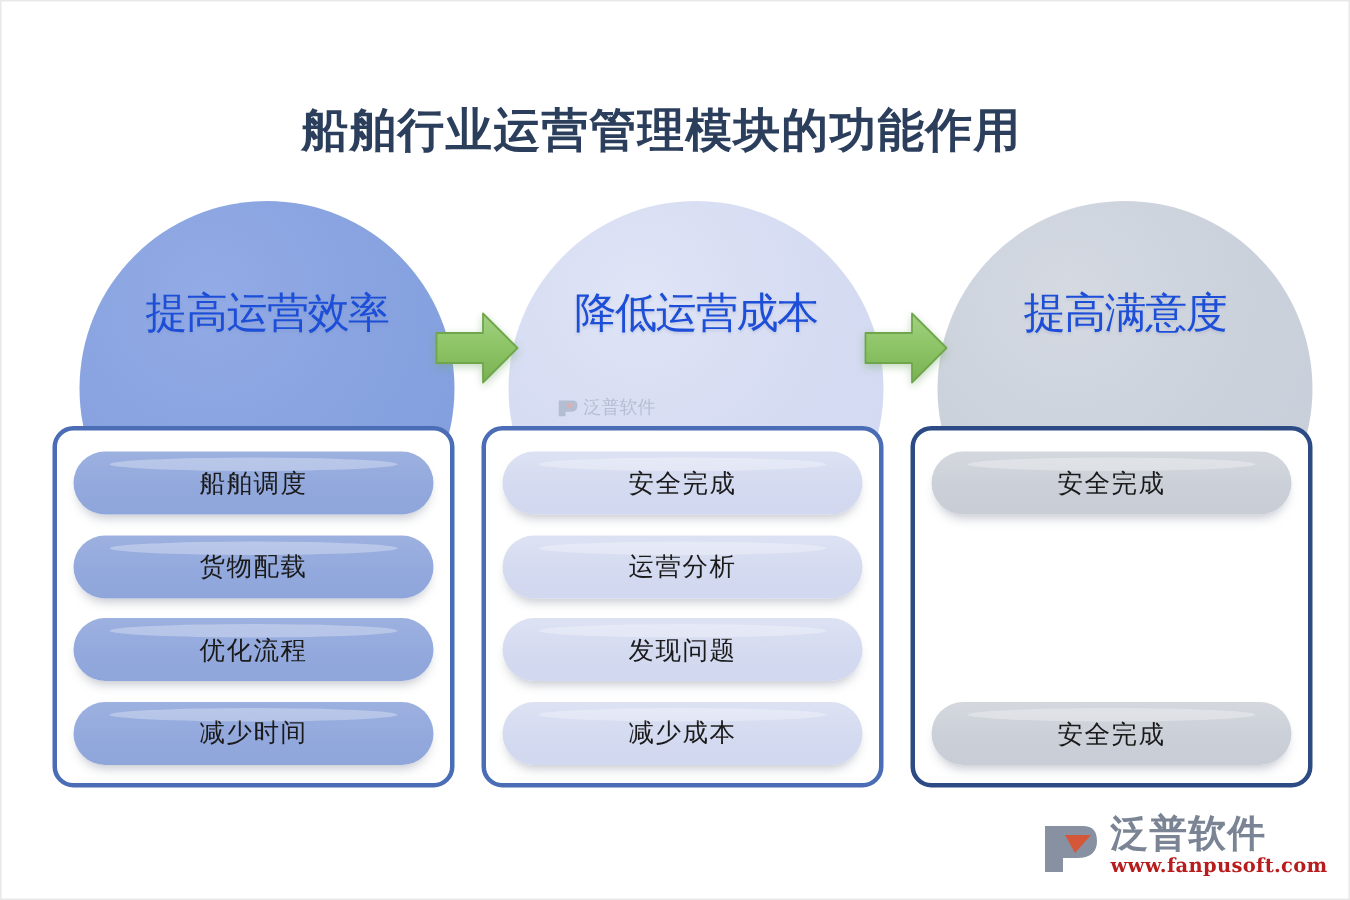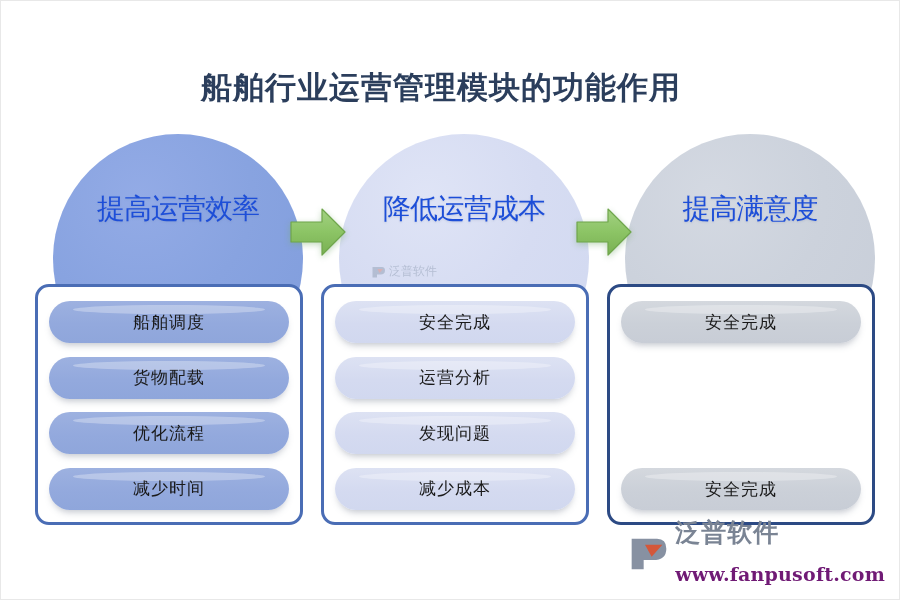--- a/index.html
+++ b/index.html
@@ -156,27 +156,27 @@
   }
   .logo-text-wrap { display: flex; flex-direction: column; align-items: flex-start; }
   .logo-name {
     font-size: 25px;
     font-weight: bold;
     color: #7a8494;
     letter-spacing: 1px;
     line-height: 1.05;
   }
   .logo-url {
-    font-size: 19px;
+    font-size: 13px;
     font-weight: bold;
-    color: #701a75;
+    color: #b91c1c;
     letter-spacing: 0.2px;
     font-family: "DejaVu Serif", "Liberation Serif", serif;
     line-height: 1.1;
-    margin-top: 18px;
+    margin-top: 1px;
   }
 </style>
 </head>
 <body>
 
 <div id="infographic">
 
   <div class="title">船舶行业运营管理模块的功能作用</div>
 
   <div class="circle circle-1"></div>

